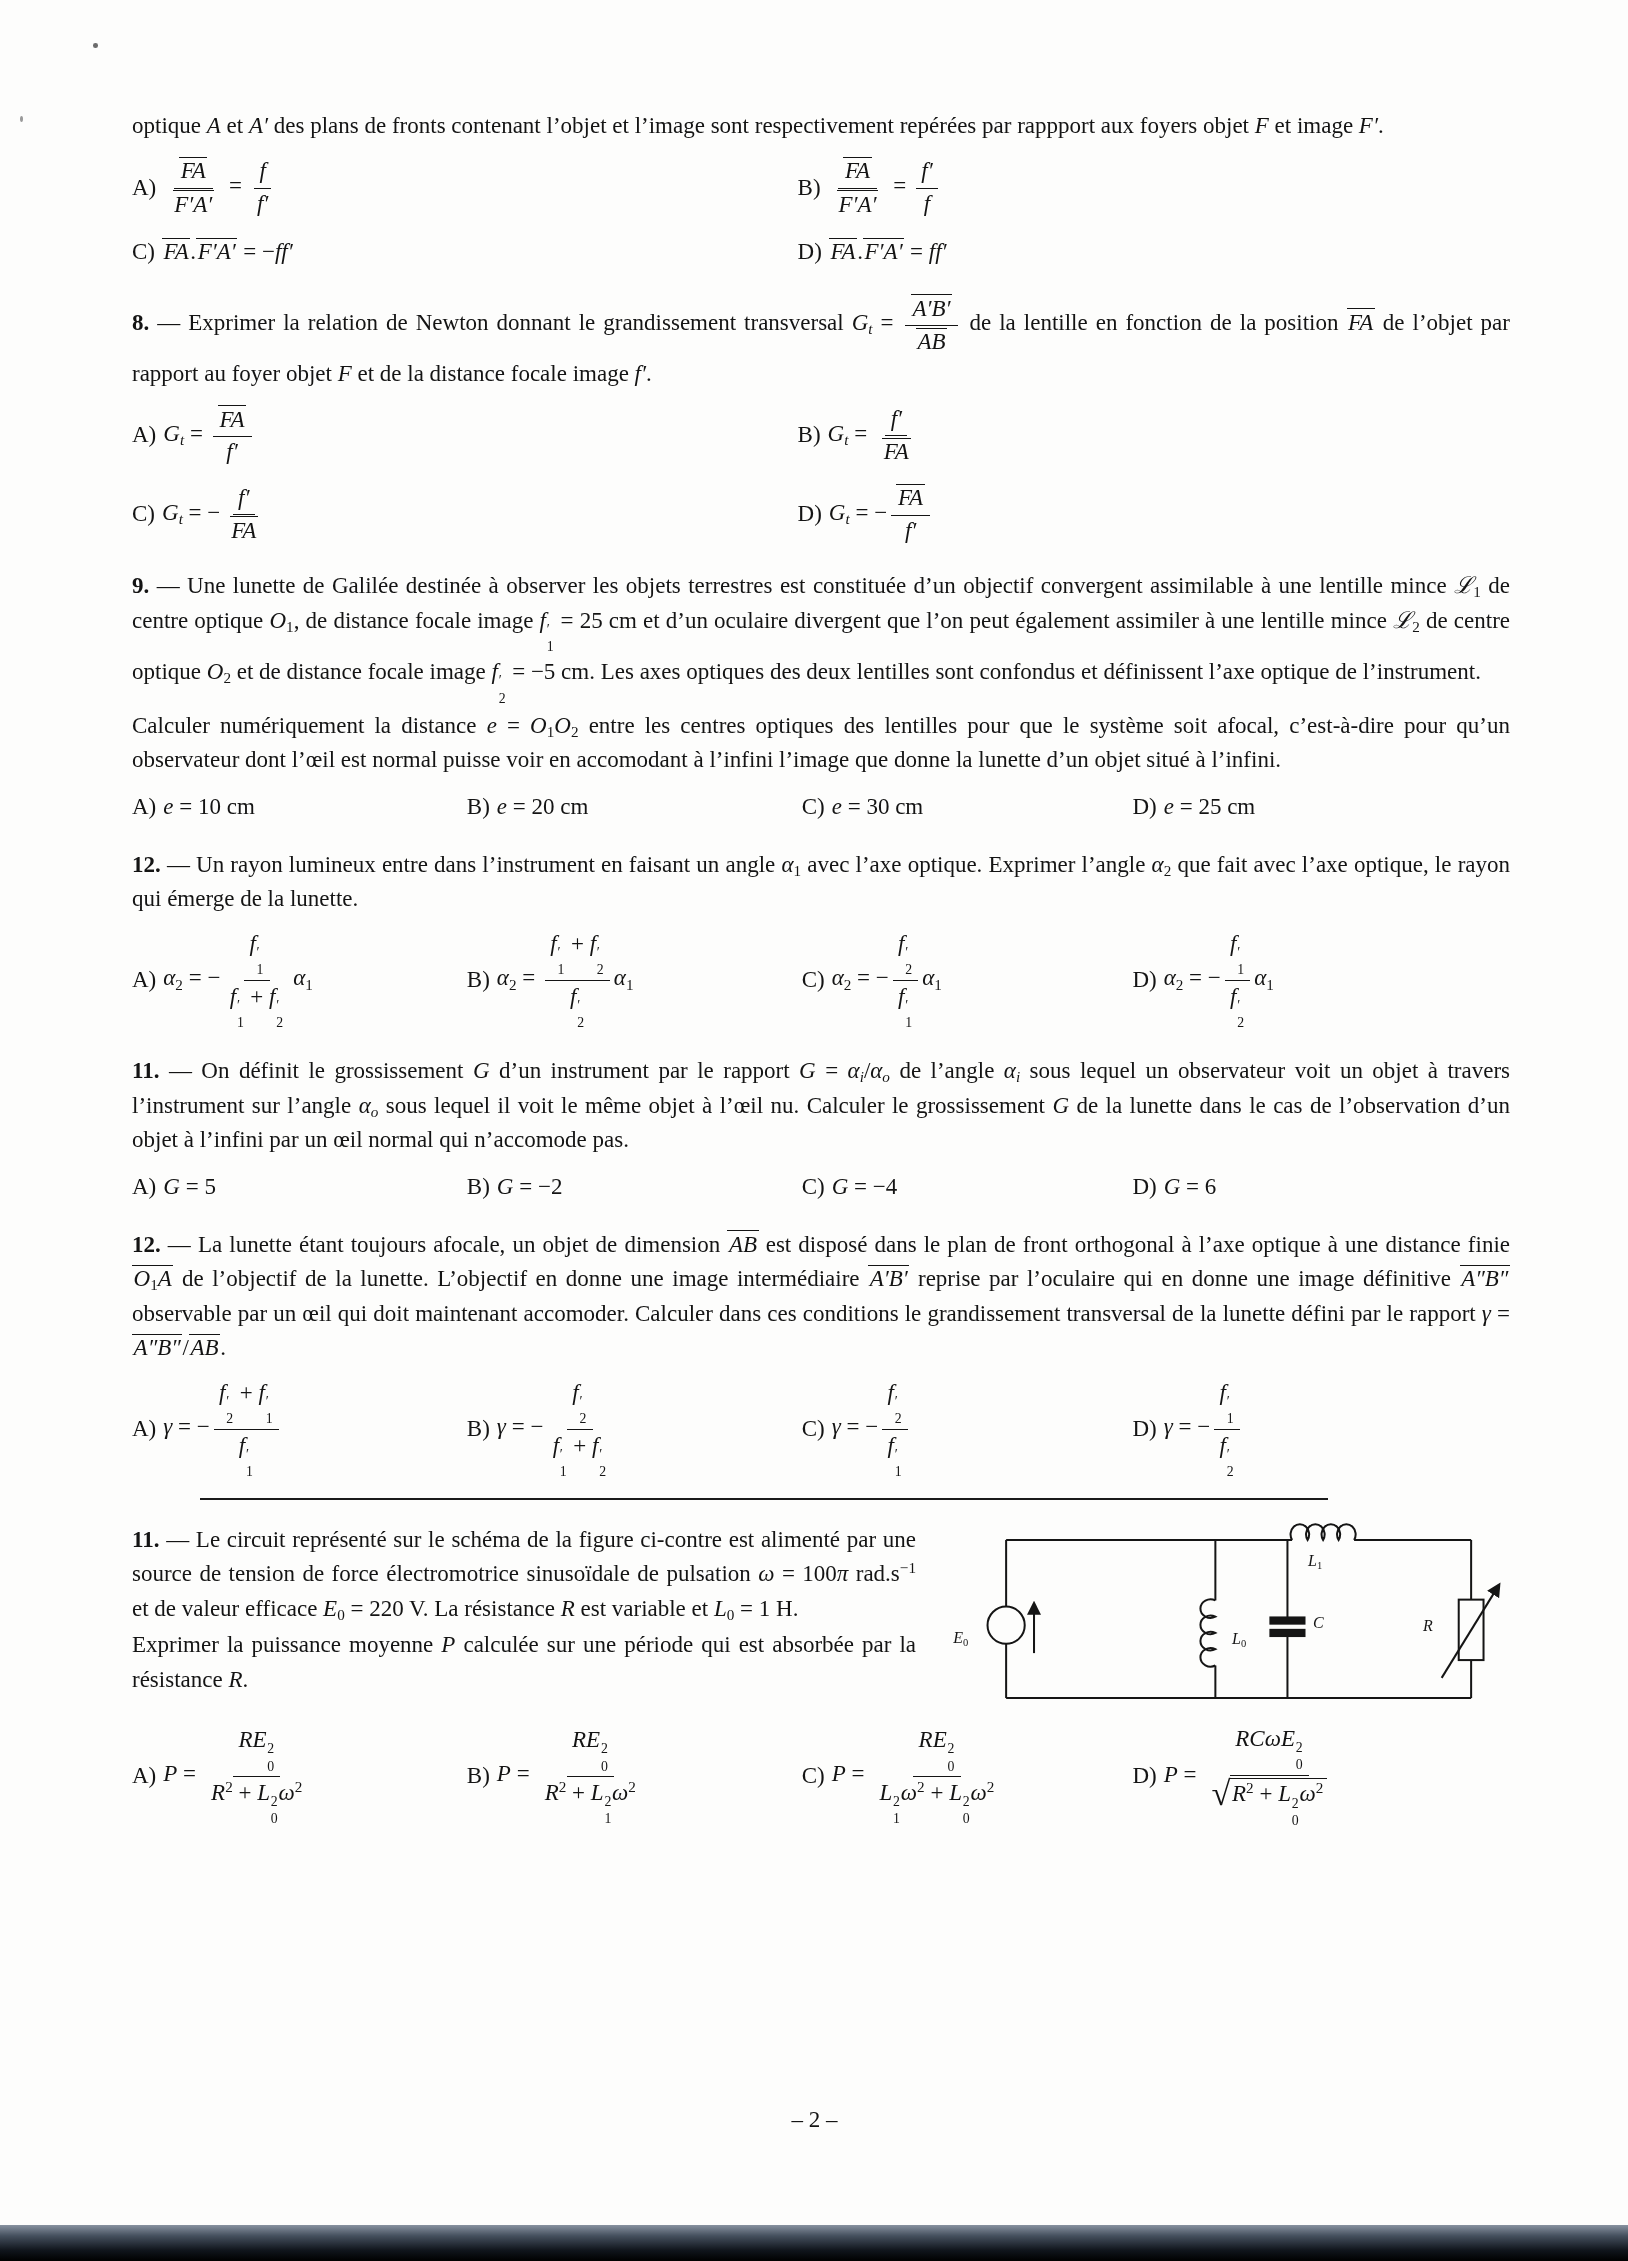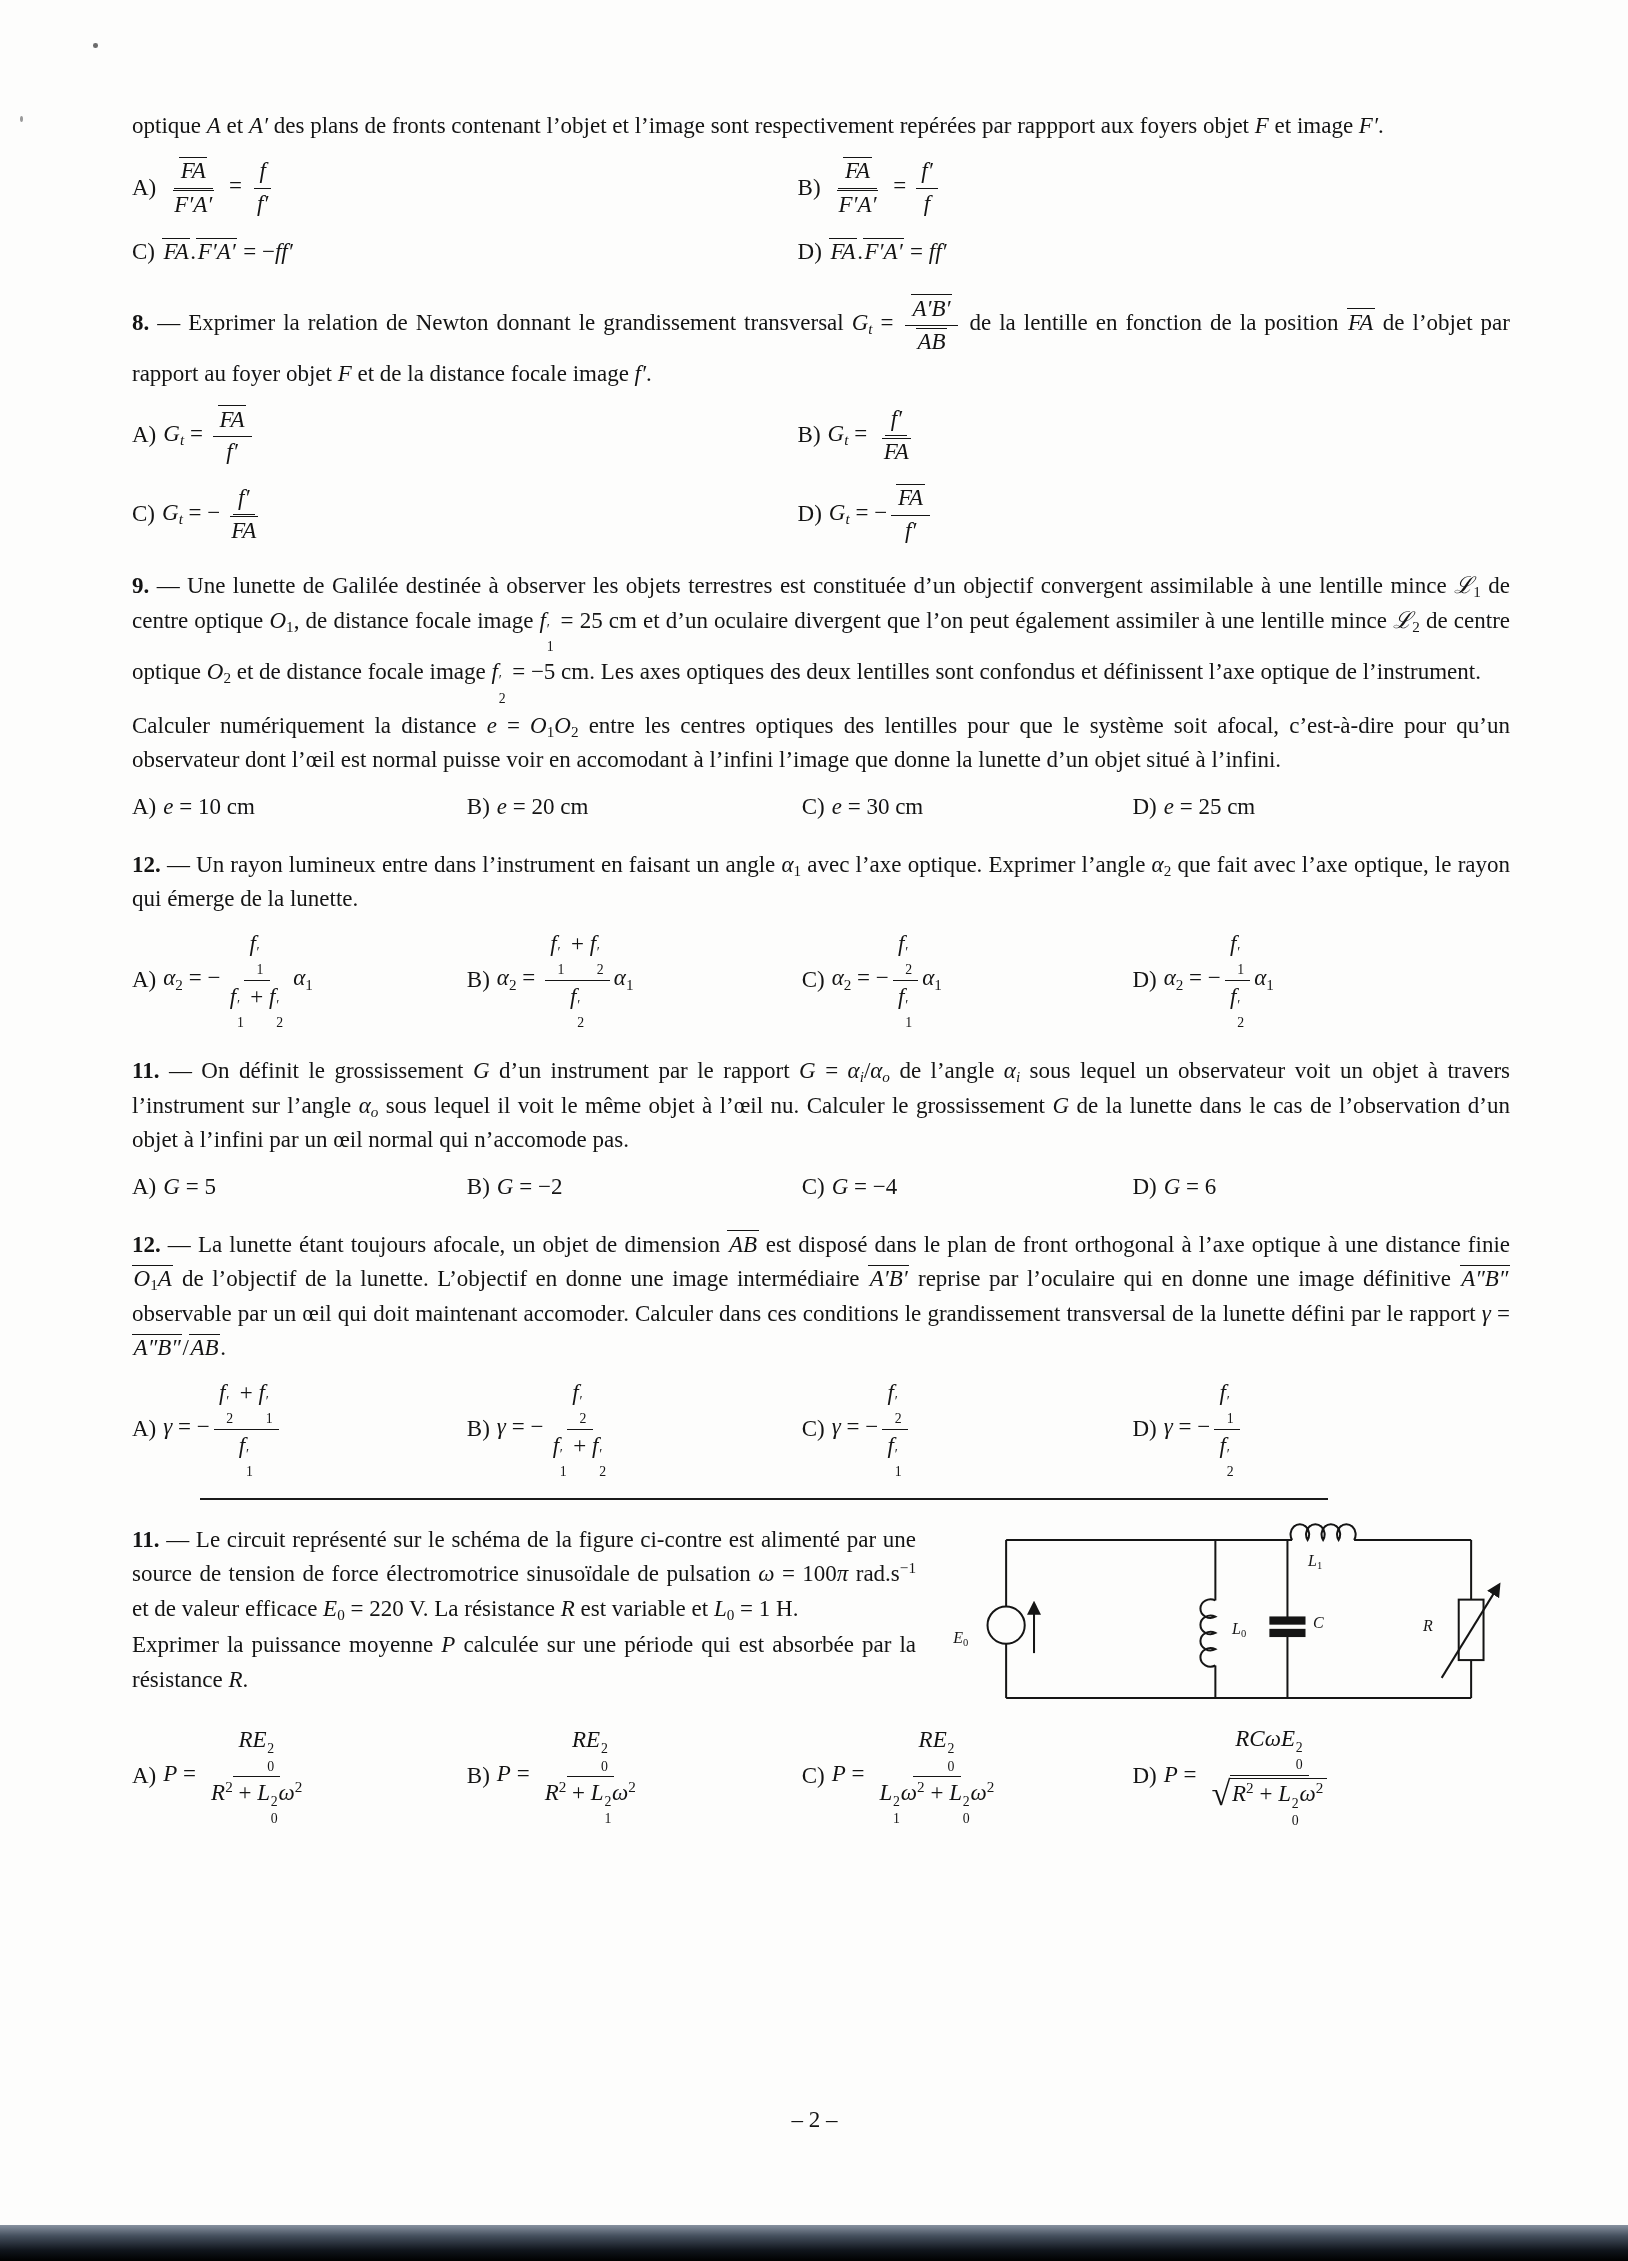--- a/index.html
+++ b/index.html
@@ -316,21 +316,21 @@
           <path d="M350,96 a13,12 0 1 0 0,21 a13,12 0 1 0 0,21 a13,12 0 1 0 0,21 a13,12 0 1 0 0,21"></path>
           <path d="M350,180 V222"></path>
           <path d="M443,18 V118"></path>
           <rect x="421" y="118" width="44" height="8" fill="#151515"></rect>
           <rect x="421" y="134" width="44" height="8" fill="#151515"></rect>
           <path d="M443,142 V222"></path>
           <line x1="642" y1="196" x2="716" y2="76" marker-end="url(#arr)"></line>
         </g>
       </svg>
       <span class="clabel" style="left:9.3px;top:100px"><em>E</em><sub>0</sub></span>
-      <span class="clabel" style="left:288px;top:91px"><em>L</em><sub>0</sub></span>
+      <span class="clabel" style="left:288px;top:101px"><em>L</em><sub>0</sub></span>
       <span class="clabel" style="left:369px;top:85px"><em>C</em></span>
       <span class="clabel" style="left:364px;top:23px"><em>L</em><sub>1</sub></span>
       <span class="clabel" style="left:479px;top:88px"><em>R</em></span>
     </div>
   </div>
 
   <div class="opts g4">
     <div class="opt">
         <span class="olabel">A)</span>
         <span class="math"><em>P</em> = <span class="frac">

